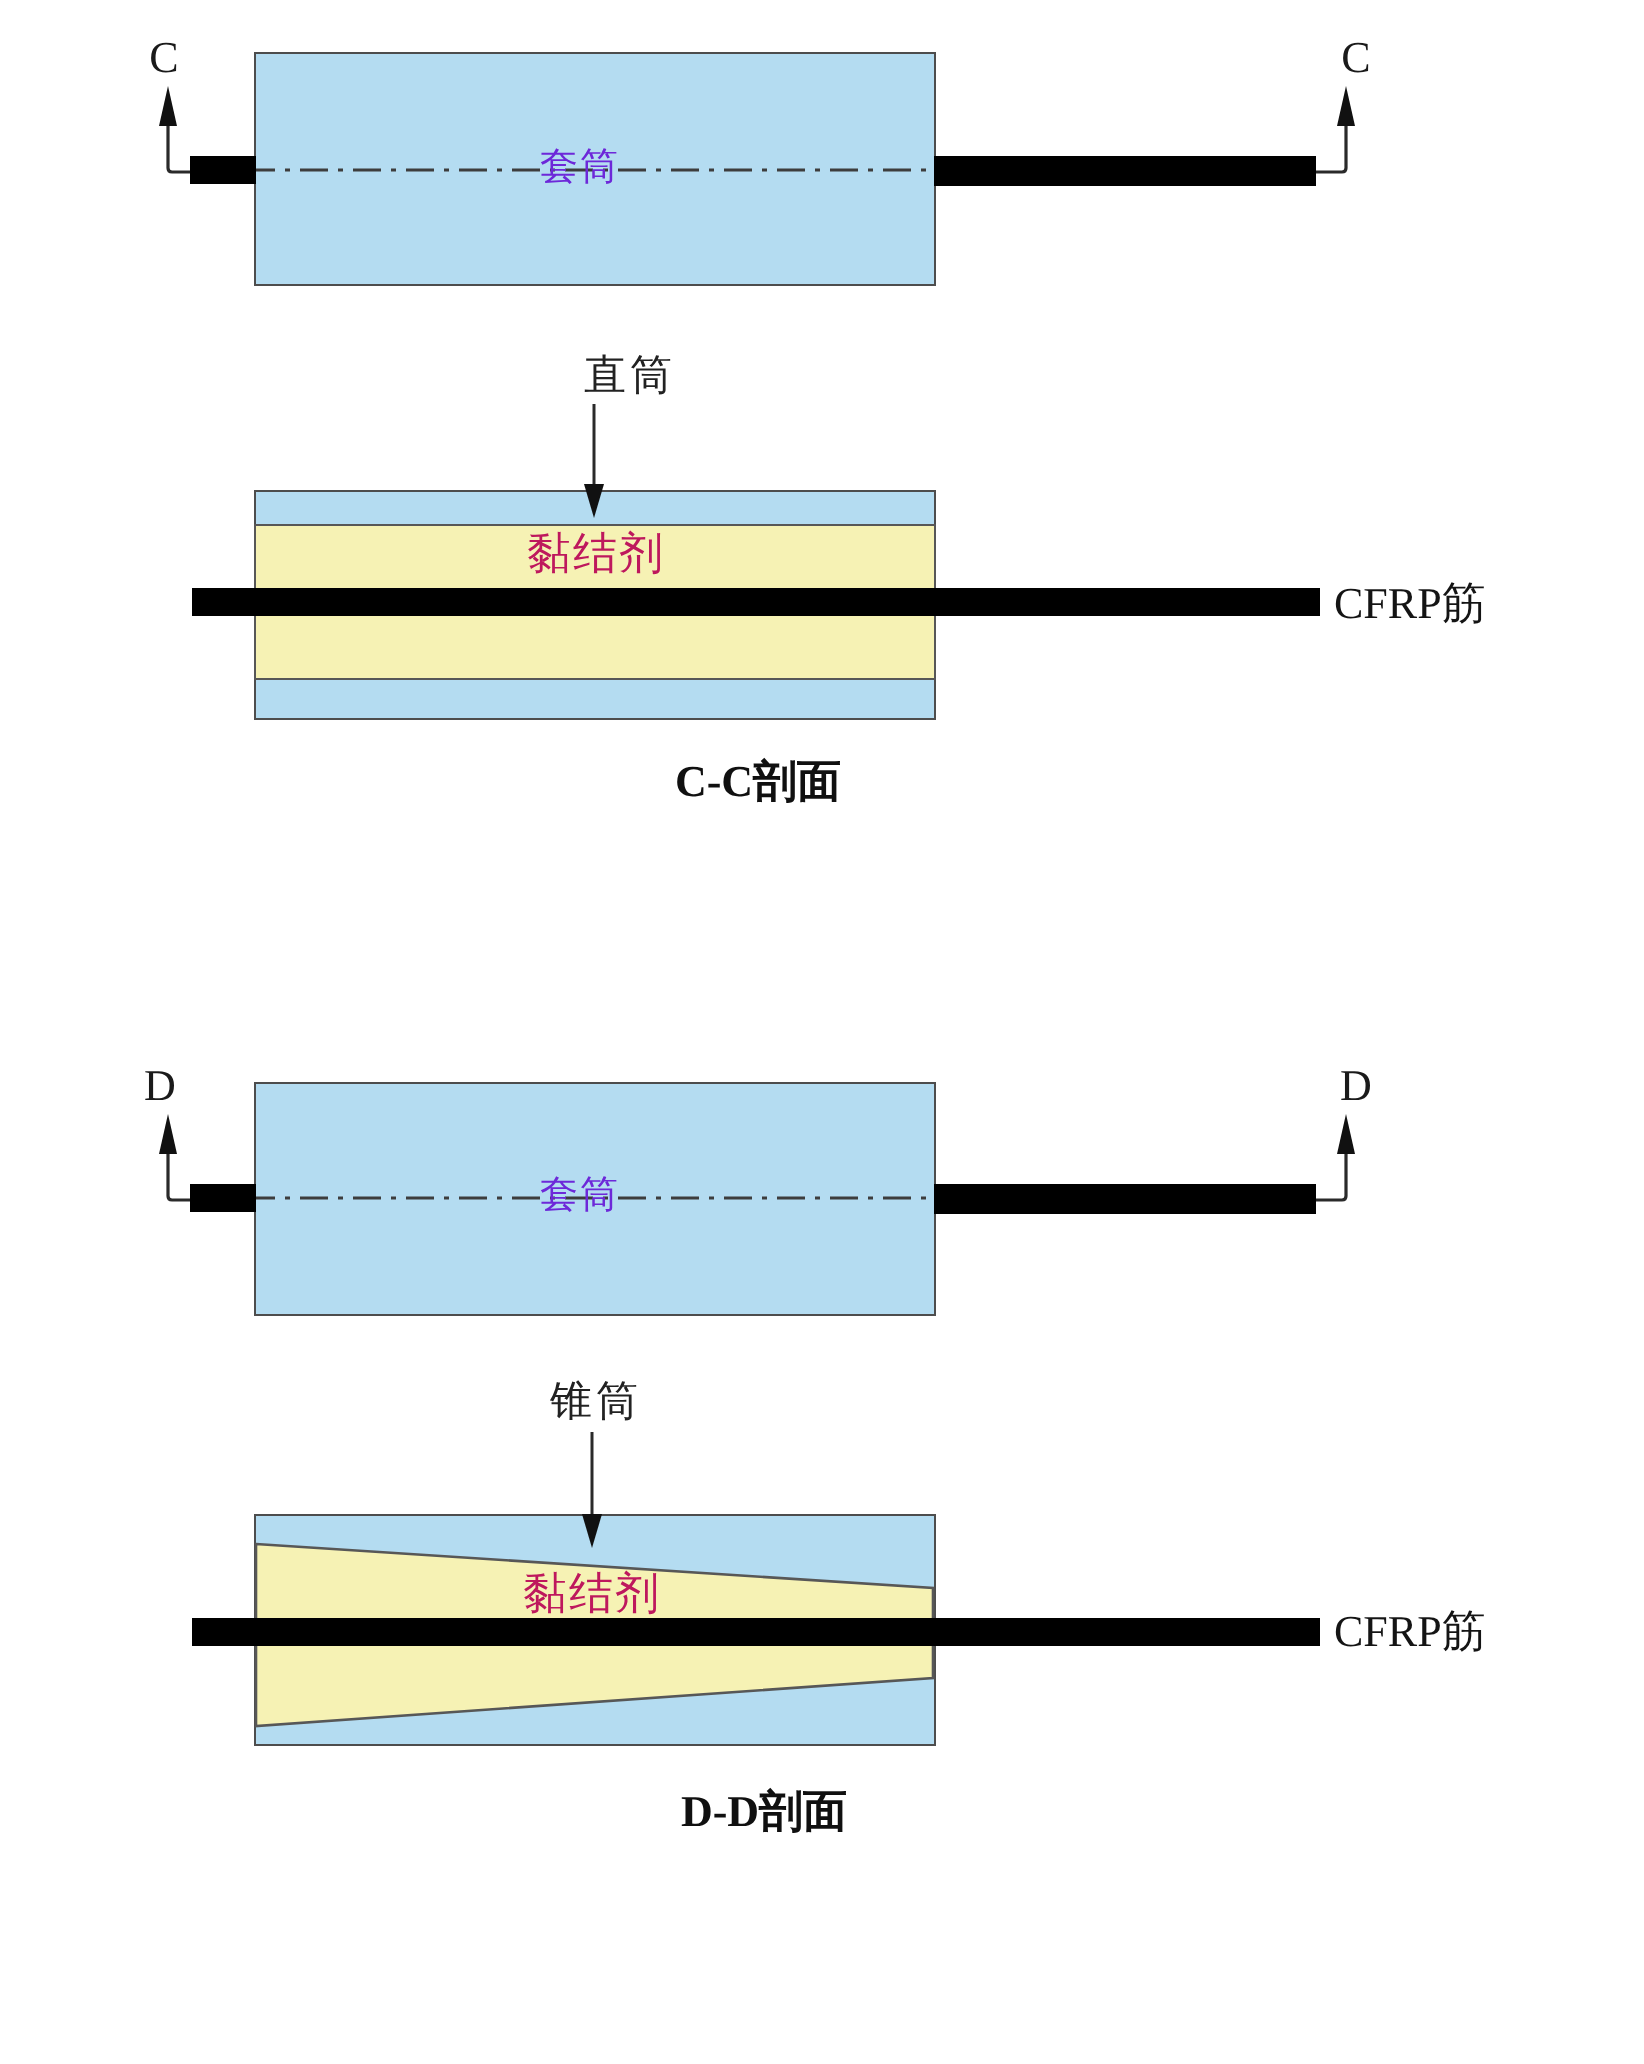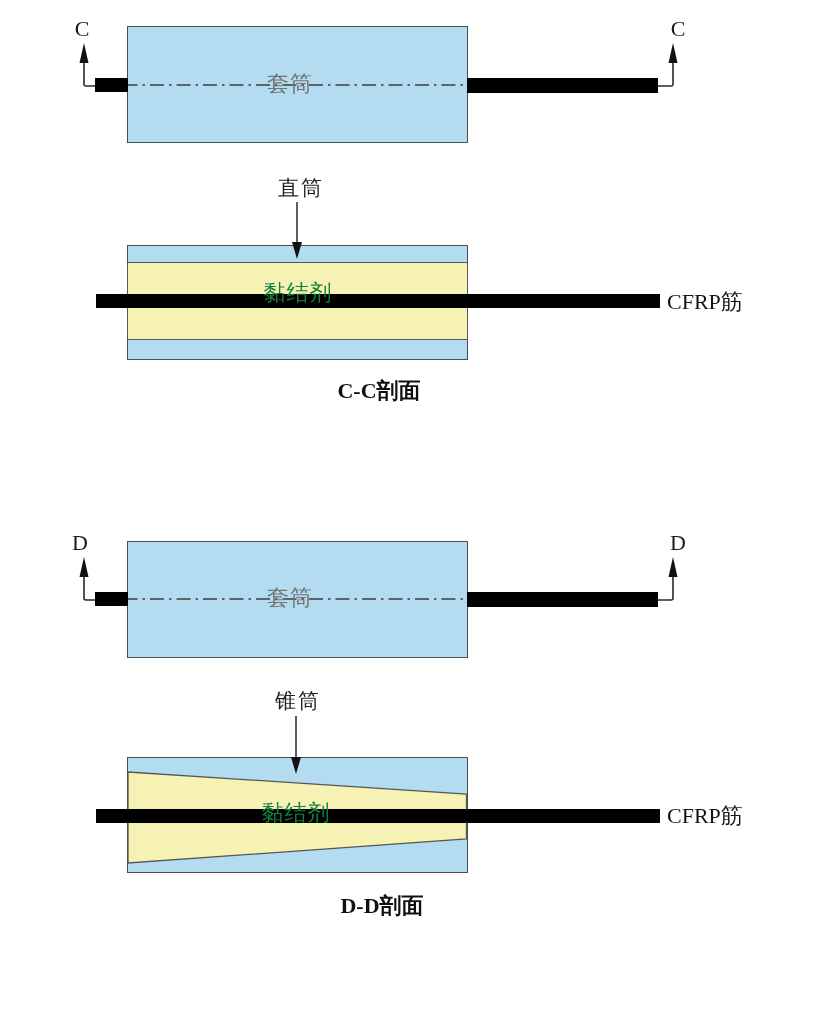--- a/index.html
+++ b/index.html
@@ -16,23 +16,23 @@
   }
   .rect{position:absolute;z-index:1;}
   .sleeve-fill{background:#b4dcf1;border:1.5px solid #4d4d4d;}
   .adhesive-band{position:absolute;z-index:1;background:#f6f2b4;border:1.2px solid #575757;}
   .bar{position:absolute;z-index:3;background:#000000;}
   .lbl{
     position:absolute;z-index:4;color:#2b2b2b;white-space:pre;
     transform:translate(-50%,-50%);line-height:1;
   }
   .cut-letter{font-size:22px;color:#1a1a1a;}
-  .sleeve-word{font-size:22px;color:#737373;letter-spacing:1px;}
+  .sleeve-word{font-size:19px;color:#6d28d9;letter-spacing:1px;}
   .pointer-word{font-size:21px;color:#222222;letter-spacing:2px;}
-  .adhesive-word{font-size:22px;color:#15803d;letter-spacing:1px;margin-top:16px;}
+  .adhesive-word{font-size:22px;color:#be185d;letter-spacing:1px;}
   .cfrp-word{font-size:22px;color:#141414;transform:translate(0,-50%);text-align:right;}
   .sec-caption{font-size:22px;font-weight:600;color:#101010;}
   .main-caption{font-size:38px;color:#111111;}
 </style>
 </head>
 <body>
 
 <div class="figure">
 
   <div class="rect sleeve-fill" style="left:127px;top:26px;width:341px;height:117px"></div>
@@ -78,21 +78,21 @@
   <div class="bar" style="left:96px;top:294px;width:564px;height:14px"></div>
 
   <div class="bar" style="left:95px;top:592px;width:33px;height:14px"></div>
   <div class="bar" style="left:467px;top:592px;width:191px;height:15px"></div>
 
   <div class="bar" style="left:96px;top:809px;width:564px;height:14px"></div>
 
   <div class="lbl cut-letter" style="left:82px;top:29px">C</div>
   <div class="lbl cut-letter" style="left:678px;top:29px">C</div>
   <div class="lbl sleeve-word" style="left:290px;top:84px">套筒</div>
-  <div class="lbl pointer-word" style="left:301px;top:188px">直筒</div>
+  <div class="lbl pointer-word" style="left:315px;top:188px">直筒</div>
   <div class="lbl adhesive-word" style="left:298px;top:277px">黏结剂</div>
   <div class="lbl cfrp-word" style="left:667px;top:302px">CFRP筋</div>
   <div class="lbl sec-caption" style="left:379px;top:391px">C-C剖面</div>
 
   <div class="lbl cut-letter" style="left:80px;top:543px">D</div>
   <div class="lbl cut-letter" style="left:678px;top:543px">D</div>
   <div class="lbl sleeve-word" style="left:290px;top:598px">套筒</div>
   <div class="lbl pointer-word" style="left:298px;top:701px">锥筒</div>
   <div class="lbl adhesive-word" style="left:296px;top:797px">黏结剂</div>
   <div class="lbl cfrp-word" style="left:667px;top:816px">CFRP筋</div>

